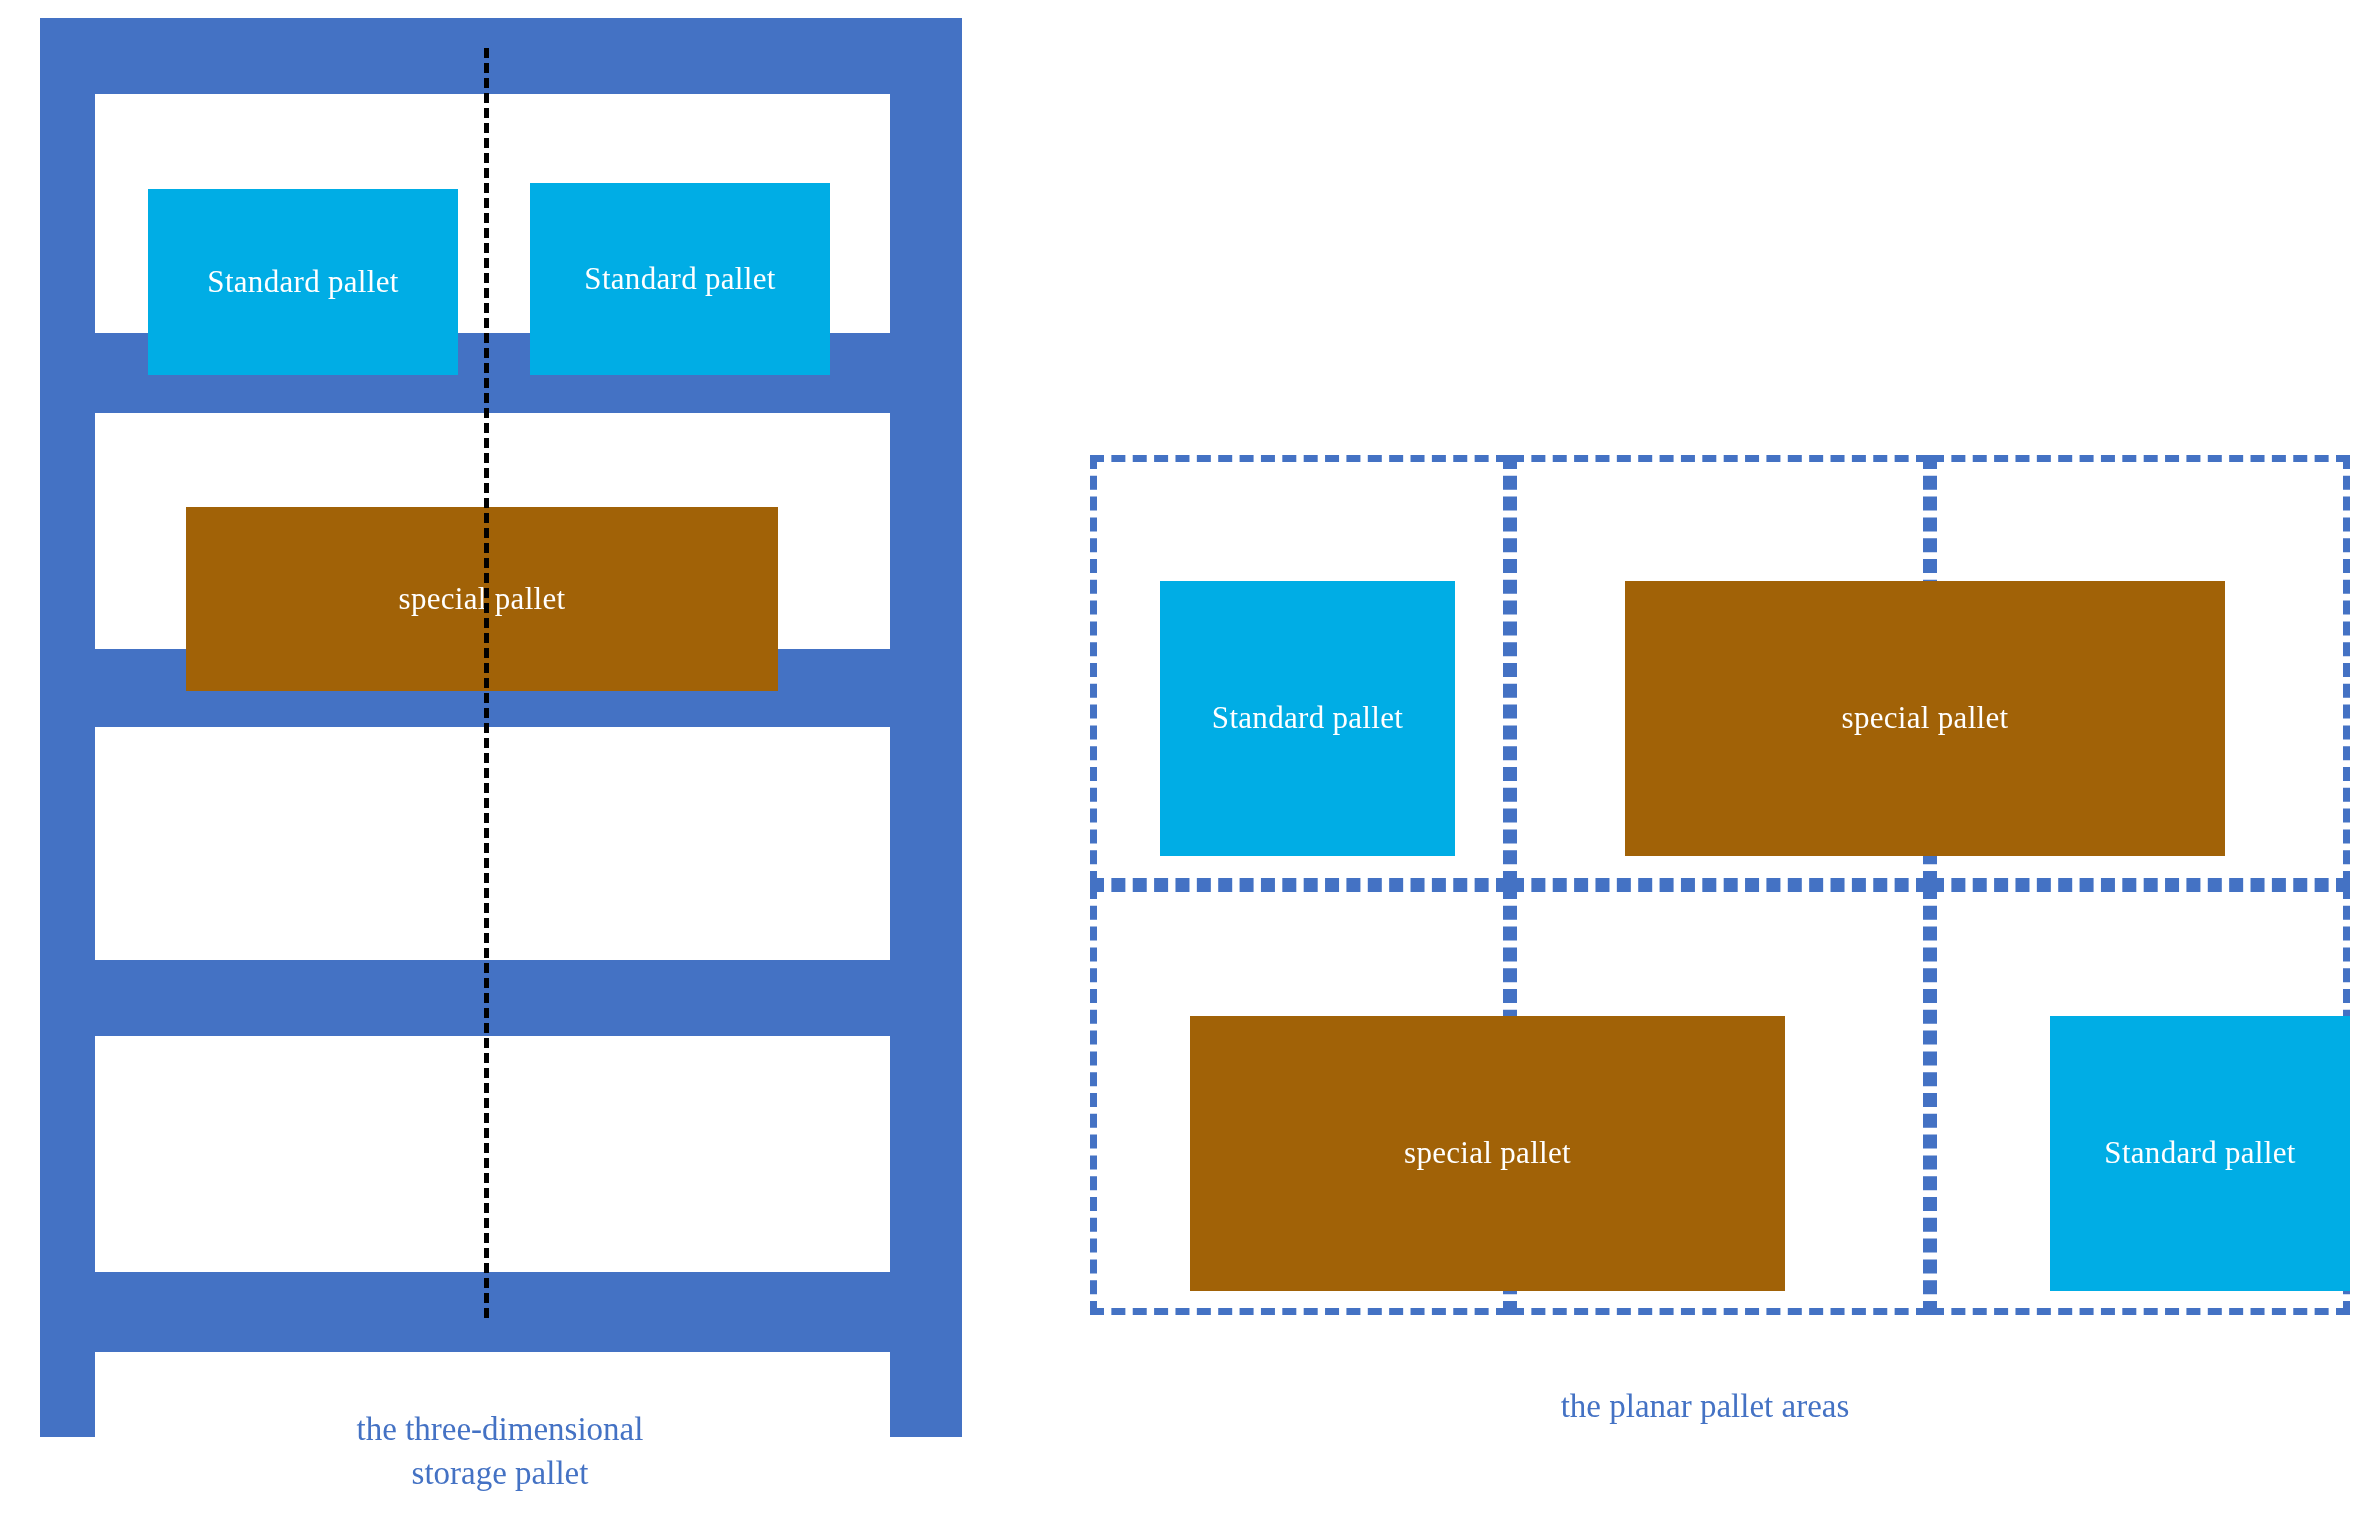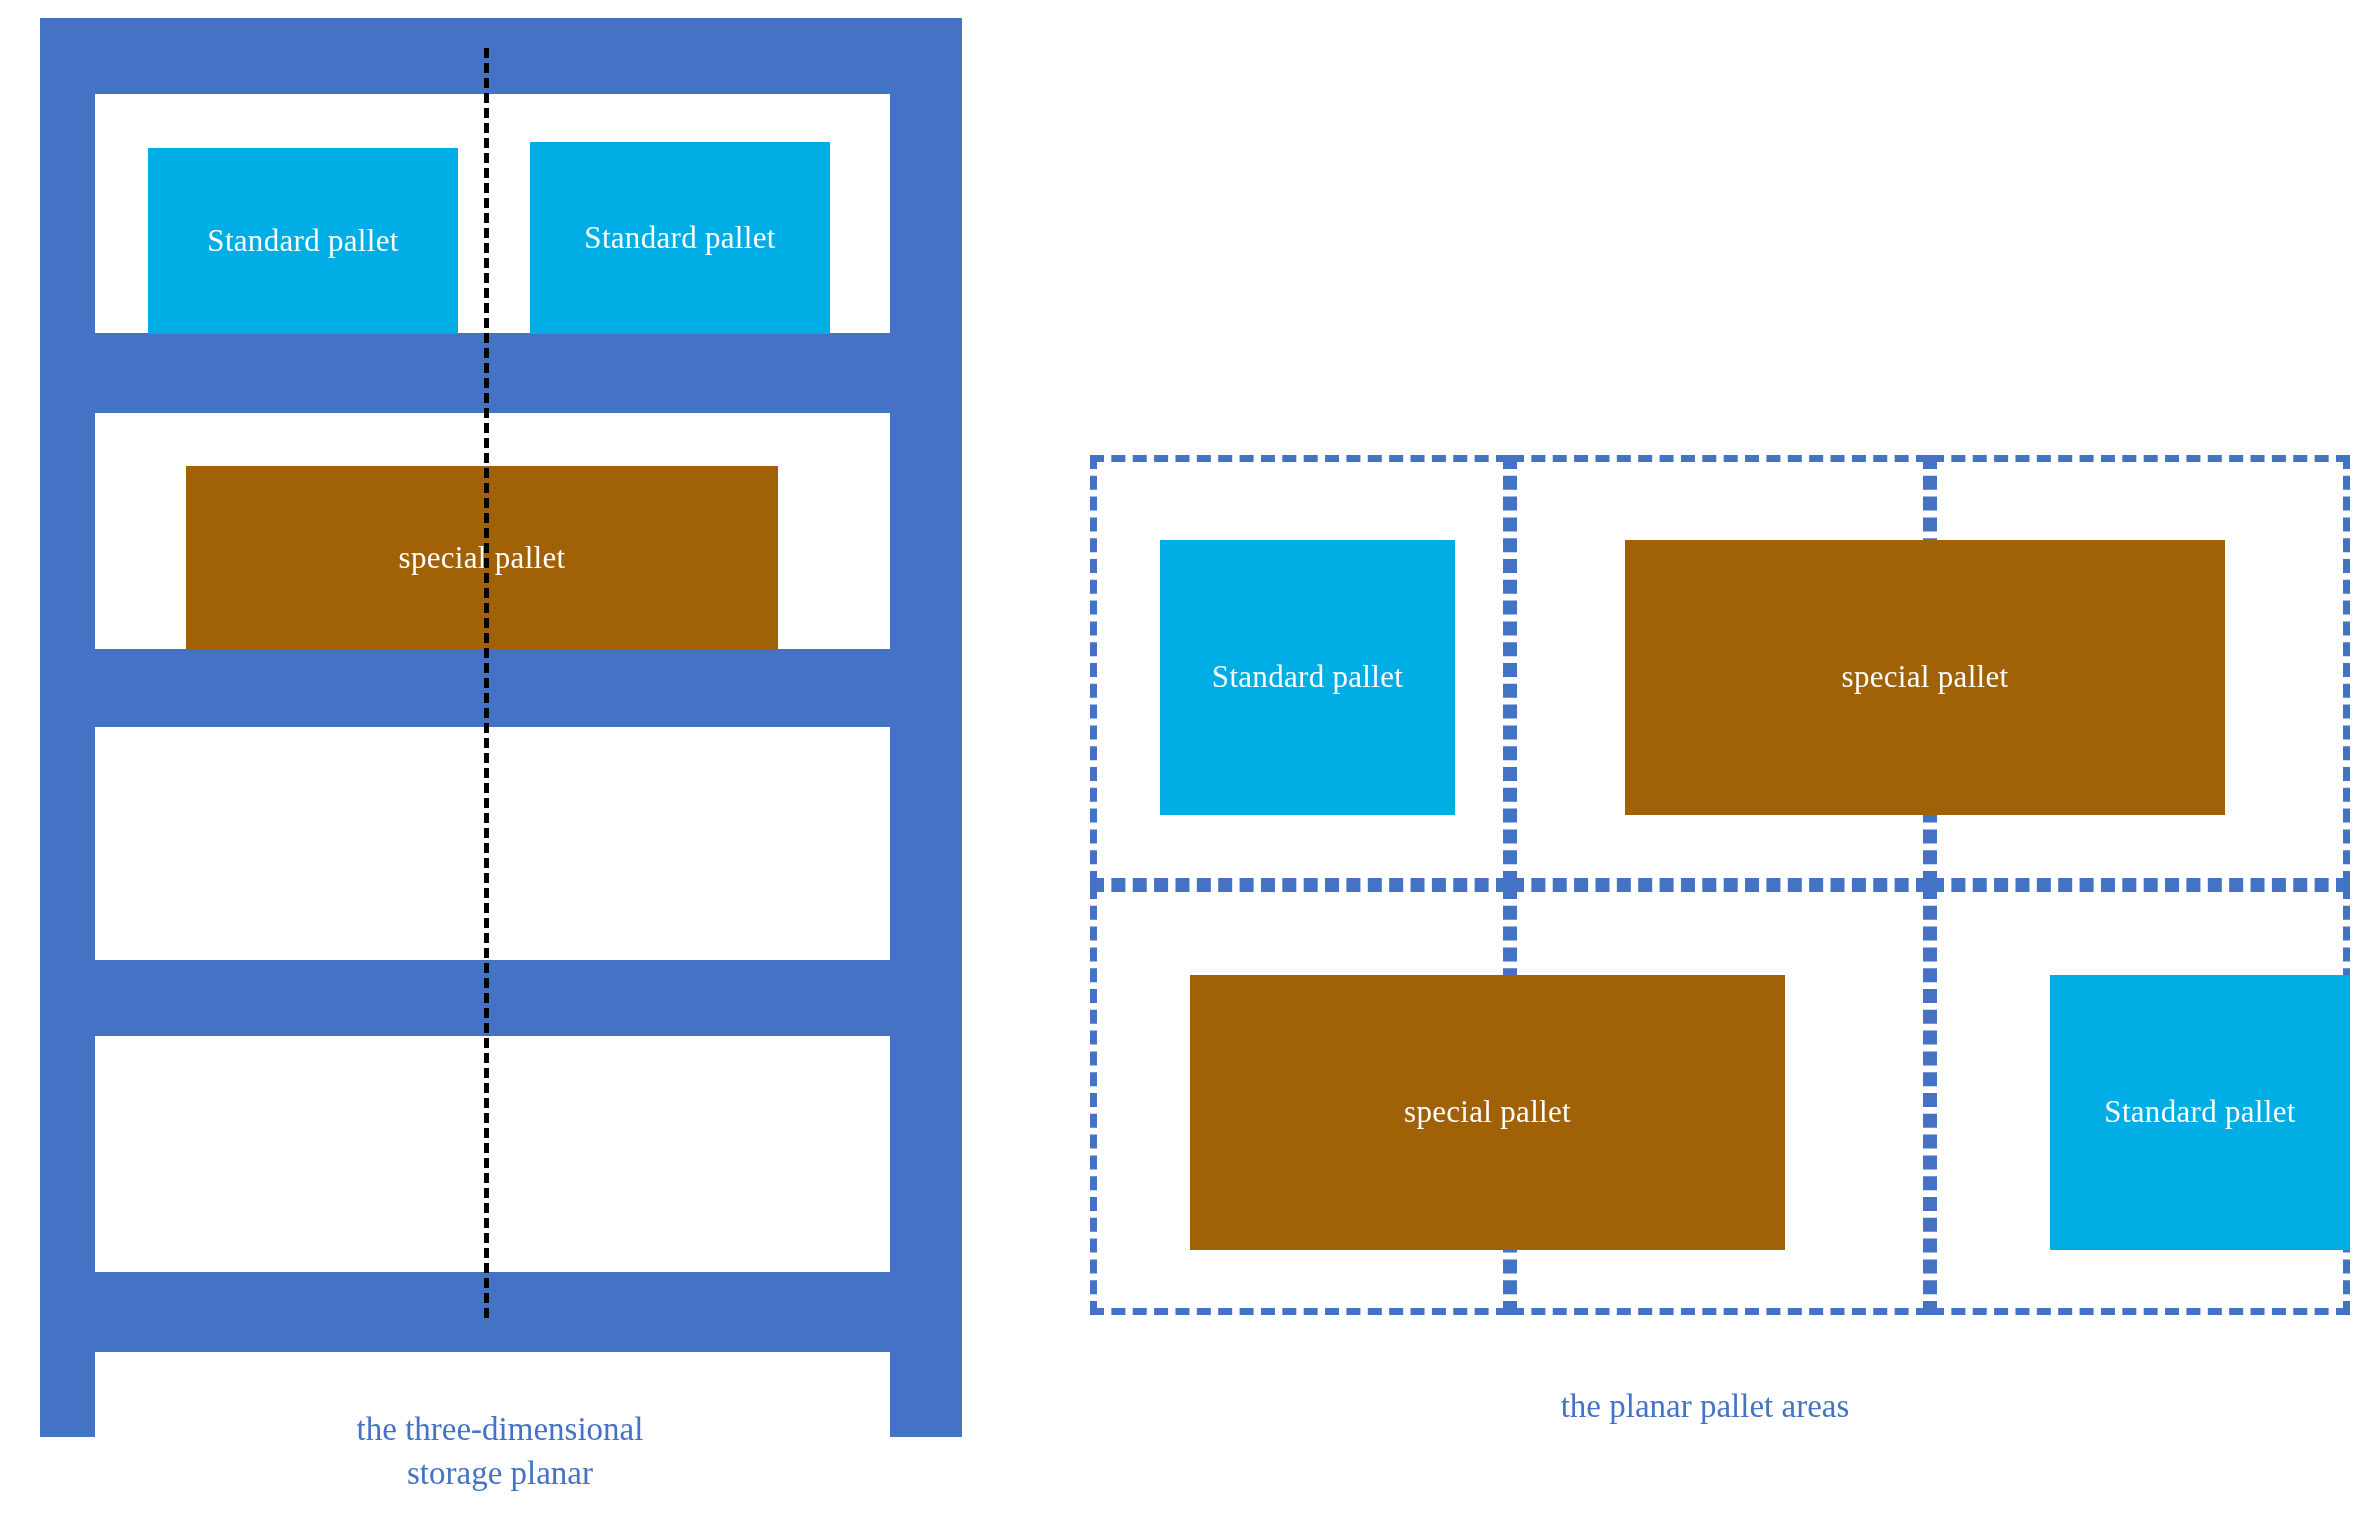--- a/index.html
+++ b/index.html
@@ -37,20 +37,21 @@
   .pallet {
     display: flex;
     align-items: center;
     justify-content: center;
     color: #ffffff;
     font-size: 31px;
     letter-spacing: 0.3px;
     line-height: 1.1;
     text-align: center;
     white-space: nowrap;
+    margin-top: 41px;
   }
   .pallet-standard { background: #00ADE5; }
   .pallet-special  { background: #a16207; }
 
   
   .grid-cell {
     border: 7px dashed #4472C4;
     background: transparent;
   }
 
@@ -87,21 +88,21 @@
       <span>Standard pallet</span>
     </div>
 
     <div class="abs pallet pallet-special" style="left:186px; top:466px; width:592px; height:184px;">
       <span>special pallet</span>
     </div>
 
     <div class="abs centerline" style="left:484px; top:48px; height:1270px;"></div>
 
     <div class="abs caption" style="left:210px; top:1408px; width:580px;">the three-dimensional
-storage planar</div>
+storage pallet</div>
   </div>
 
   <div class="abs" style="left:1060px; top:430px; width:1304px; height:1095px;">
 
     <div class="abs grid-cell" style="left:30px; top:25px; width:420px; height:430px;"></div>
     <div class="abs grid-cell" style="left:450px; top:25px; width:420px; height:430px;"></div>
     <div class="abs grid-cell" style="left:870px; top:25px; width:420px; height:430px;"></div>
 
     <div class="abs grid-cell" style="left:30px; top:455px; width:420px; height:430px;"></div>
     <div class="abs grid-cell" style="left:450px; top:455px; width:420px; height:430px;"></div>

